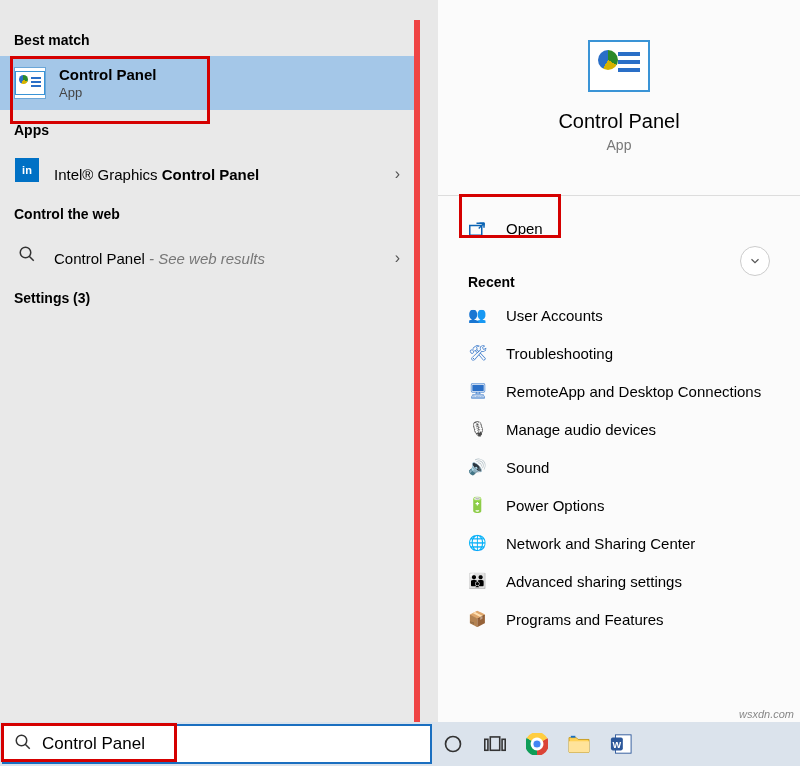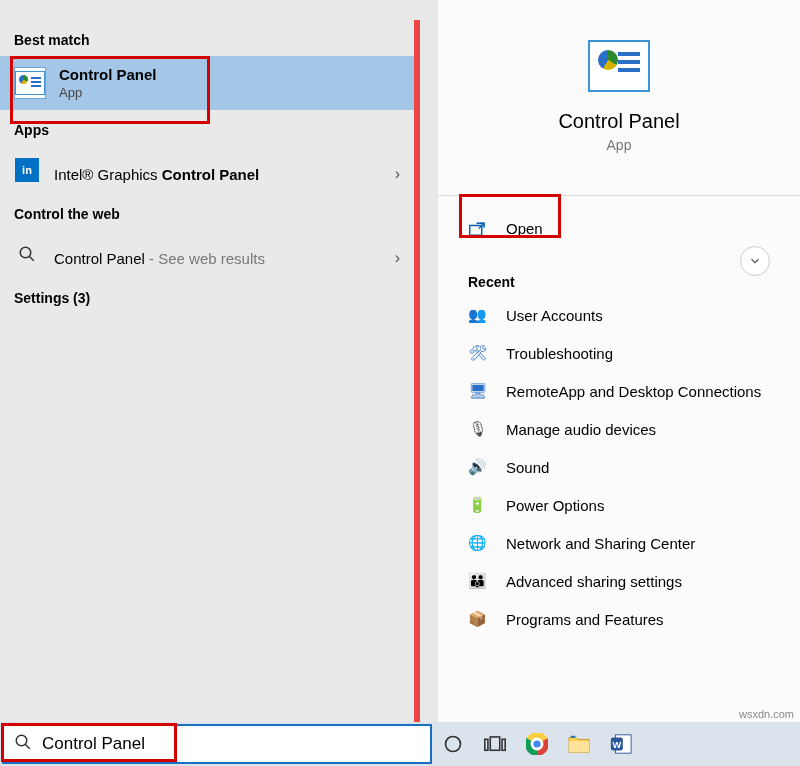--- a/index.html
+++ b/index.html
@@ -8,21 +8,21 @@
   .right-pane { position: absolute; left: 438px; top: 0; right: 0; height: 722px; background: #fbfbfb; }
   .section-header { font-weight: 600; font-size: 14px; padding: 12px 14px 8px 14px; color: #000; }
   .best-match-item { background: #a4c7e8; display: flex; align-items: center; padding: 10px 14px; cursor: pointer; }
   .best-match-item .icon { width: 32px; height: 32px; background:#fff; border:1px solid #6aa6d8; display:flex; align-items:center; justify-content:center; margin-right:13px;}
   .best-match-item .text .title { font-weight: 600; font-size: 15px; }
   .best-match-item .text .sub { font-size: 13px; color: #444; margin-top:2px;}
   .list-item { display: flex; align-items: flex-end; padding: 11px 14px; cursor: pointer; }
   .list-item .icon { width: 26px; height: 26px; display:flex; align-items:center; justify-content:center; margin-right:14px; font-size:14px;}
   .list-item .label { font-size: 15px; flex: 1; }
   .list-item .chev { color: #555; font-size: 16px; }
-  .list-item .muted { color: #777; }
+  .list-item .muted { color: #777; font-style: italic; }
   .intel-icon { background:#0071c5; color:#fff; font-size:11px; font-weight:bold; width:24px; height:24px; display:flex; align-items:center; justify-content:center;}
   .right-hero { text-align:center; padding: 40px 0 20px 0; }
   .hero-icon { width: 62px; height: 52px; margin: 0 auto 18px auto; background:#fff; border:2px solid #3a94d6; position:relative; }
   .hero-icon::before { content:""; position:absolute; left:8px; top:8px; width:20px; height:20px; border-radius:50%; background: conic-gradient(#2b8a2b 0 120deg, #d6b200 120deg 210deg, #2a6fc7 210deg 360deg);}
   .hero-icon::after { content:""; position:absolute; right:8px; top:10px; width:22px; height:4px; background:#2a6fc7; box-shadow: 0 8px 0 #2a6fc7, 0 16px 0 #2a6fc7;}
   .hero-title { font-size: 20px; font-weight: 400; }
   .hero-sub { font-size: 14px; color: #777; margin-top:4px; }
   .divider { border-top:1px solid #ddd; margin: 22px 0 0 0;}
   .right-actions { padding: 12px 0 4px 0; position:relative;}
   .action-row { display:flex; align-items:flex-start; padding: 12px 30px; cursor:pointer; font-size:15px;}
@@ -33,21 +33,21 @@
   .recent-item .ricon { width:20px; height:20px; margin-right:18px; display:flex; align-items:center; justify-content:center; font-size:15px;}
   .hl-red { border:3px solid #d50000; }
   .hl-bestmatch { position:absolute; left:10px; top:36px; width:200px; height:68px; pointer-events:none;}
   .hl-open { position:absolute; left:21px; top:-2px; width:102px; height:44px; pointer-events:none;}
   .hl-search { position:absolute; left:1px; top:723px; width:176px; height:39px; pointer-events:none;}
   .taskbar { position:absolute; left:0; bottom:0; width:800px; height:44px; background:#dbe3ec; display:flex; align-items:center; }
   .searchbox { height:40px; background:#fff; border:2px solid #1a6fc0; display:flex; align-items:center; padding: 0 10px; width:430px; margin:2px 0 2px 2px;}
   .searchbox .sicon { margin-right:10px; color:#333;}
   .searchbox input { border:none; outline:none; font-size:17px; flex:1; background:transparent;}
   .tb-btn { width:42px; height:42px; display:flex; align-items:center; justify-content:center; cursor:pointer; font-size:18px;}
-  .watermark { position:absolute; right:6px; bottom:46px; font-size:11px; color:#888;}
+  .watermark { position:absolute; right:6px; bottom:46px; font-size:11px; color:#888;font-style:italic;}
   
   .ic-users{color:#c98b1d}.ic-trouble{color:#2a6fc7}.ic-remote{color:#2a6fc7}.ic-audio{color:#4a4a4a}.ic-sound{color:#4a4a4a}.ic-power{color:#3a9a3a}.ic-net{color:#2a6fc7}.ic-adv{color:#2a6fc7}.ic-prog{color:#2a6fc7}
   .cp-mini { width:30px; height:24px; background:#fff; border:1px solid #3a94d6; position:relative;}
   .cp-mini::before{content:"";position:absolute;left:3px;top:3px;width:9px;height:9px;border-radius:50%;background:conic-gradient(#2b8a2b 0 120deg,#d6b200 120deg 210deg,#2a6fc7 210deg 360deg);}
   .cp-mini::after{content:"";position:absolute;right:3px;top:5px;width:10px;height:2px;background:#2a6fc7;box-shadow:0 4px 0 #2a6fc7,0 8px 0 #2a6fc7;}
 </style>
 </head>
 <body>
 
 <div class="left-pane">

